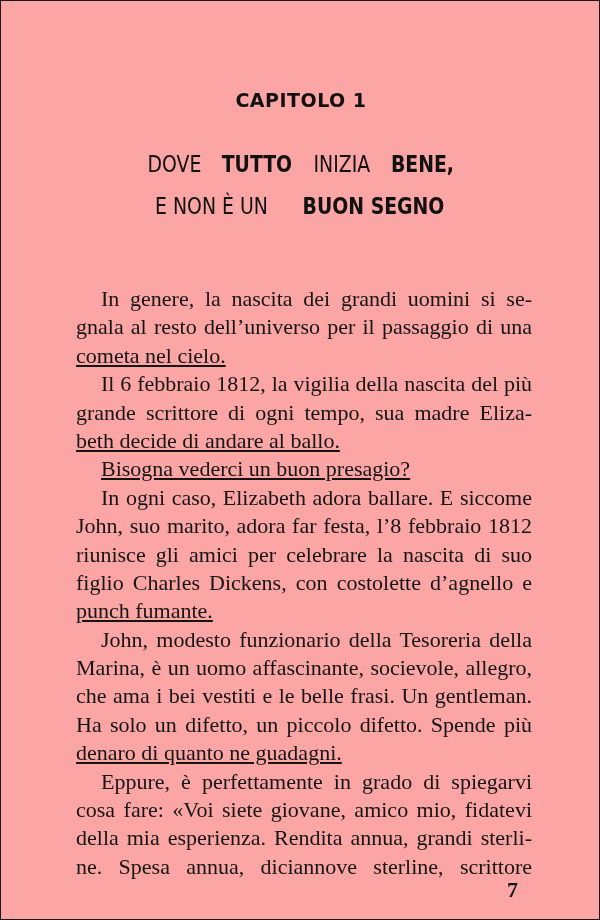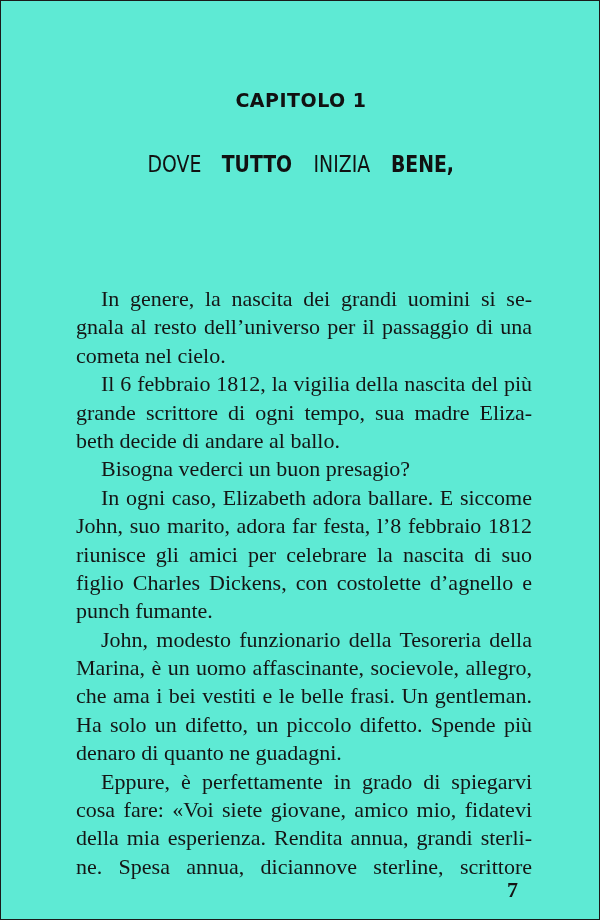--- a/index.html
+++ b/index.html
@@ -12,21 +12,21 @@
       height: 920px;
       overflow: hidden;
       position: relative;
     }
     .page {
       position: absolute;
       left: 0; top: 0;
       width: 598px;
       height: 918px;
       border: 1px solid #1a1a1a;
-      background: #5eead4;
+      background: #fca5a5;
     }
     .chapter-label {
       position: absolute;
       top: 88px;
       left: 0;
       width: 600px;
       text-align: center;
       font-family: "DejaVu Sans", sans-serif;
       font-weight: bold;
       font-size: 19px;
@@ -66,40 +66,43 @@
       color: #151515;
     }
     .body-text .ln {
       display: block;
       white-space: nowrap;
       text-align: justify;
       text-align-last: justify;
       height: 28.4px;
     }
     .body-text .ln.indent { padding-left: 25px; }
-    .body-text .ln.last { text-align-last: left; }
+    .body-text .ln.last { text-align-last: left; text-decoration: underline; }
     .page-number {
       position: absolute;
       top: 876px;
       left: 506px;
       font-family: "Liberation Serif", serif;
       font-size: 22px;
       font-weight: bold;
       color: #151515;
     }
   </style>
 </head>
 <body>
 
 <div class="page">
   <div class="chapter-label">CAPITOLO 1</div>
 
   <div class="chapter-title">
     <span class="line">
       <span class="light" style="white-space: pre;">DOVE </span><span class="bold" style="white-space: pre;">TUTTO</span><span class="light" style="white-space: pre;"> INIZIA </span><span class="bold" style="white-space: pre;">BENE,</span>
+    </span>
+    <span class="line">
+      <span class="light" style="white-space: pre;">E NON È UN </span><span class="bold" style="white-space: pre;">BUON SEGNO</span>
     </span>
   </div>
 
   <div class="body-text" id="body-text">
       <span class="ln indent">In genere, la nascita dei grandi uomini si se-</span>
       <span class="ln">gnala al resto dell’universo per il passaggio di una</span>
       <span class="ln last">cometa nel cielo.</span>
       <span class="ln indent">Il 6 febbraio 1812, la vigilia della nascita del più</span>
       <span class="ln">grande scrittore di ogni tempo, sua madre Eliza-</span>
       <span class="ln last">beth decide di andare al ballo.</span>

